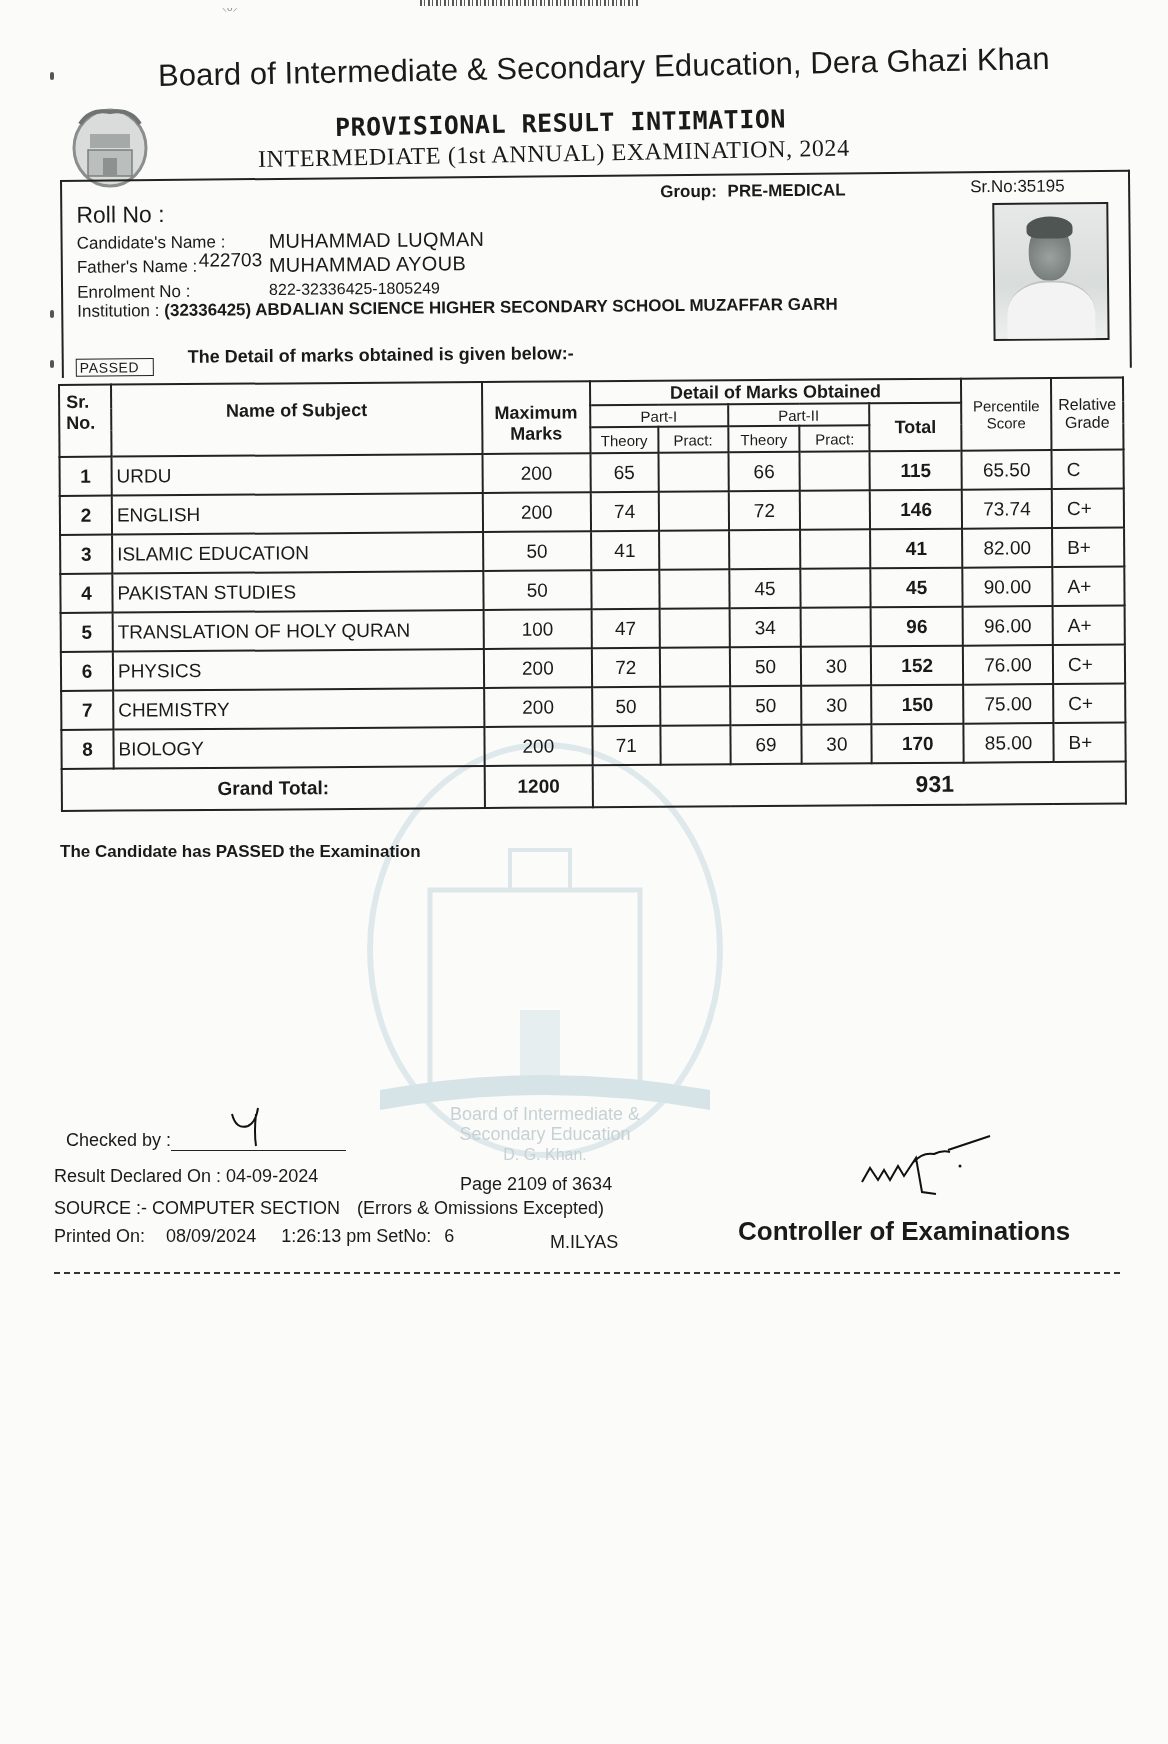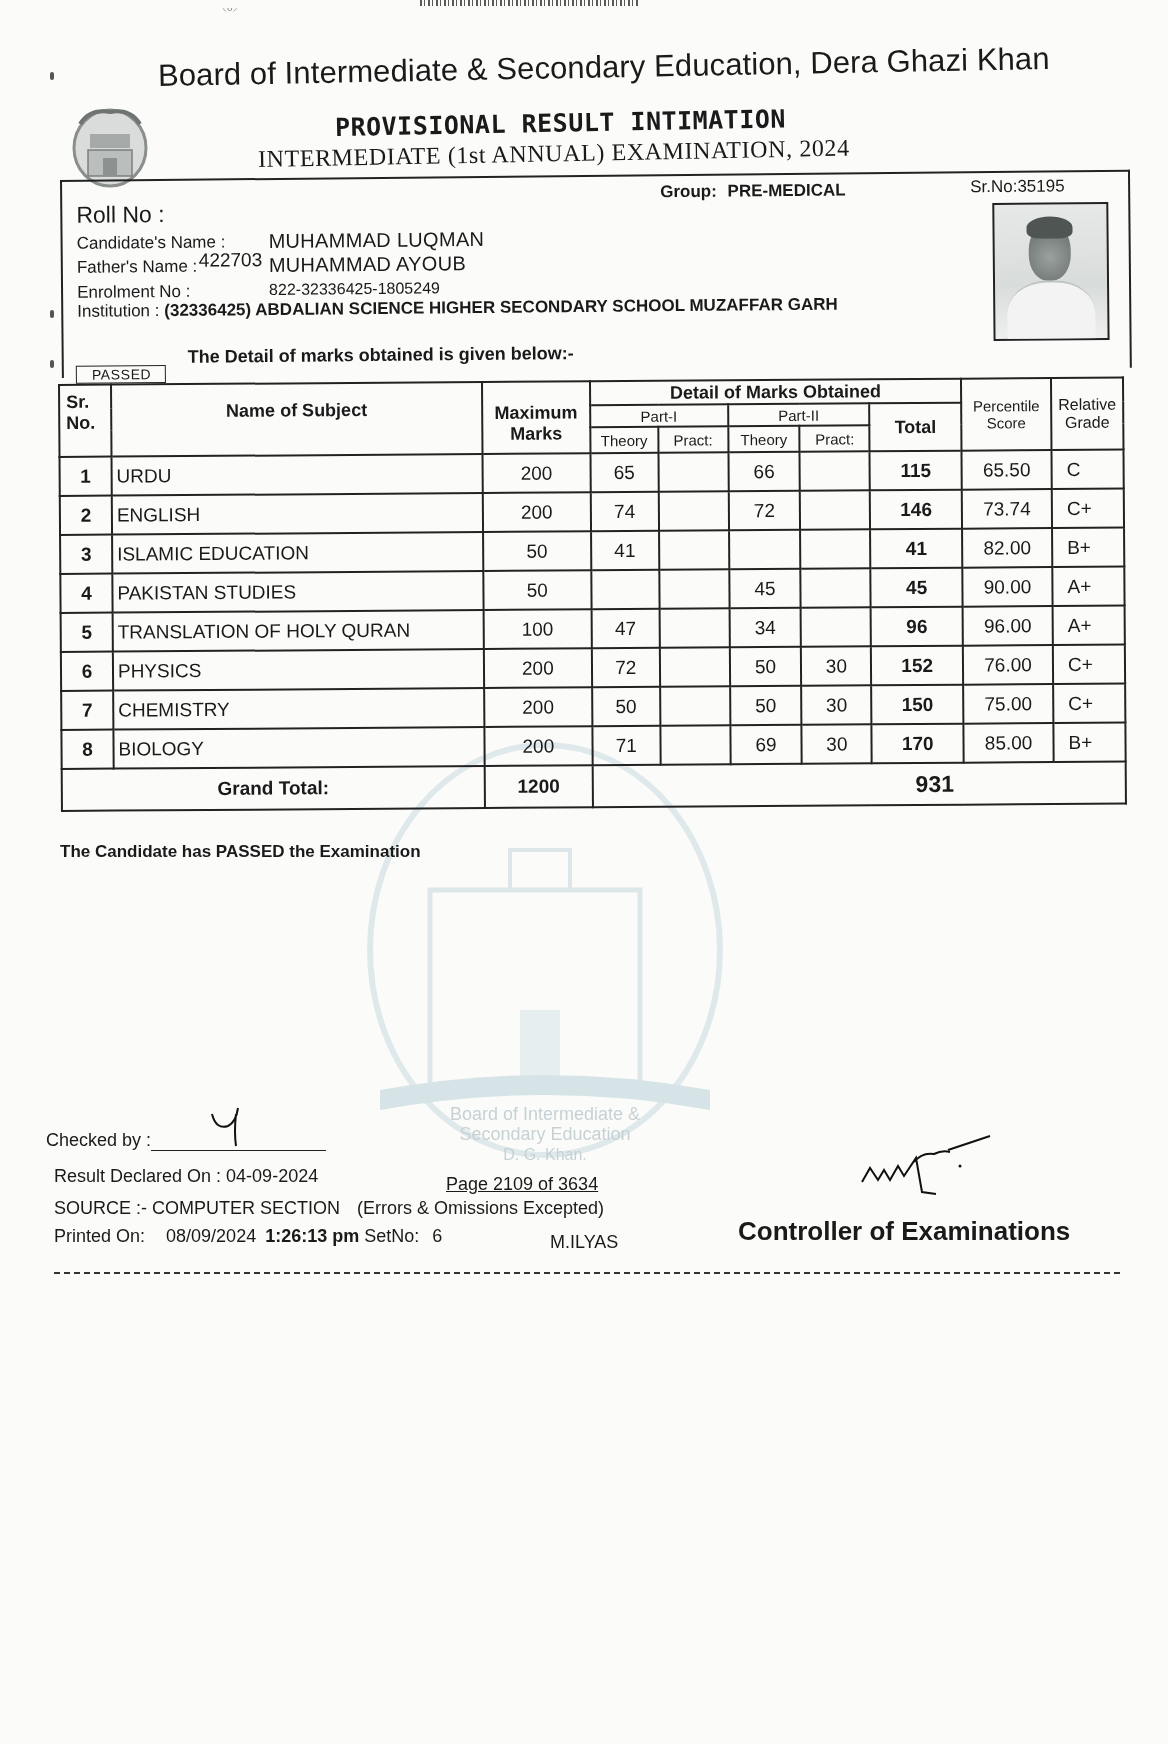--- a/index.html
+++ b/index.html
@@ -24,21 +24,21 @@
   .lbl-roll { left:14px; top:20px; font-size:23px; }
   .val-roll { left:136px; top:21px; font-size:19px;margin-top:48px; }
   .lbl { font-size:17px; }
   .val { font-size:20px; letter-spacing:0.3px; }
   .photo { position:absolute; right:20px; top:30px; width:112px; height:134px; border:2px solid #222;
     background:linear-gradient(180deg,#e7e9e8 0%,#d8dcdb 60%,#eef0ef 100%); overflow:hidden; }
   .photo .head { position:absolute; left:34px; top:18px; width:42px; height:58px; border-radius:48% 48% 44% 44%;
     background:radial-gradient(circle at 50% 60%,#9aa19f 0%,#6f7674 70%); }
   .photo .hair { position:absolute; left:32px; top:12px; width:46px; height:22px; border-radius:50% 50% 30% 30%; background:#4f5553; }
   .photo .body { position:absolute; left:12px; top:76px; width:88px; height:70px; border-radius:45% 45% 0 0; background:#f2f3f2; border-top:2px solid #bfc4c3; }
-  .passed-badge { position:absolute; left:12px; top:184px; border:1.5px solid #222; padding:0 14px 0 15px; font-size:14px; letter-spacing:0.6px; }
+  .passed-badge { position:absolute; left:12px; top:177px; border:1.5px solid #222; padding:0 14px 0 3px; font-size:14px; letter-spacing:0.6px; }
   .detail-caption { position:absolute; left:124px; top:166px; font-size:18px; font-weight:bold; }
 
   .marks-table { position:absolute; left:58px; top:384px; width:1066px; border-collapse:collapse;
     transform:rotate(-0.4deg); transform-origin:left top; }
   .marks-table th, .marks-table td { border:2px solid #222; padding:0; text-align:center; font-weight:normal; }
   .marks-table th { font-size:18px; font-weight:bold; }
   .marks-table th.small { font-size:16px; font-weight:normal; }
   .marks-table th.tiny { font-size:15px; font-weight:normal; }
   .marks-table td { font-size:19px; height:37px; }
   .marks-table td.subject { text-align:left; padding-left:4px; }
@@ -262,40 +262,40 @@
       <tr class="grand">
       <td colspan="2">Grand Total:</td>
       <td>1200</td>
       <td colspan="7" class="gt-total" style="text-align:left;padding-left:322px;">931</td>
     </tr>
   </tbody>
 </table>
 
 <div class="result-statement">The Candidate has PASSED the Examination</div>
 
-<div class="footer" style="left:46px; top:1130px;">
+<div class="footer" style="left:66px; top:1130px;">
   <span>Checked by :</span><span class="checked-line">
     <svg class="checker-sign" viewBox="0 0 50 44">
       <path d="M6 10 Q10 26 22 22 Q30 18 32 4 M30 10 Q28 28 30 42" fill="none" stroke="#111" stroke-width="2"></path>
     </svg>
   </span>
 </div>
 <div class="footer" style="left:54px; top:1166px;">
   <span>Result Declared On :</span>
   <span>04-09-2024</span>
 </div>
-<div class="footer" style="left:446px; top:1174px;text-decoration:underline;">Page 2109 of 3634</div>
+<div class="footer" style="left:460px; top:1174px;">Page 2109 of 3634</div>
 <div class="footer" style="left:54px; top:1198px;">
   <span>SOURCE :- COMPUTER SECTION</span>
   <span style="margin-left:12px;">(Errors &amp; Omissions Excepted)</span>
 </div>
 <div class="footer" style="left:54px; top:1226px;">
   <span>Printed On:</span>
   <span style="margin-left:16px;">08/09/2024</span>
-  <span style="margin-left:4px;font-weight:bold;">1:26:13 pm</span>
+  <span style="margin-left:20px;">1:26:13 pm</span>
   <span>SetNo:</span>
   <span style="margin-left:8px;">6</span>
 </div>
 <div class="footer" style="left:550px; top:1232px;">M.ILYAS</div>
 
 <svg class="controller-sign" viewBox="0 0 150 80">
   <path d="M12 50 L20 36 L28 48 L34 38 L40 48 L48 34 L54 44 L66 26 L72 60 L86 62 M64 30 Q72 20 84 22 Q92 18 100 20 M98 18 L140 4" fill="none" stroke="#111" stroke-width="2"></path>
   <circle cx="110" cy="34" r="1.5" fill="#111"></circle>
 </svg>
 <div class="controller">Controller of Examinations</div>

